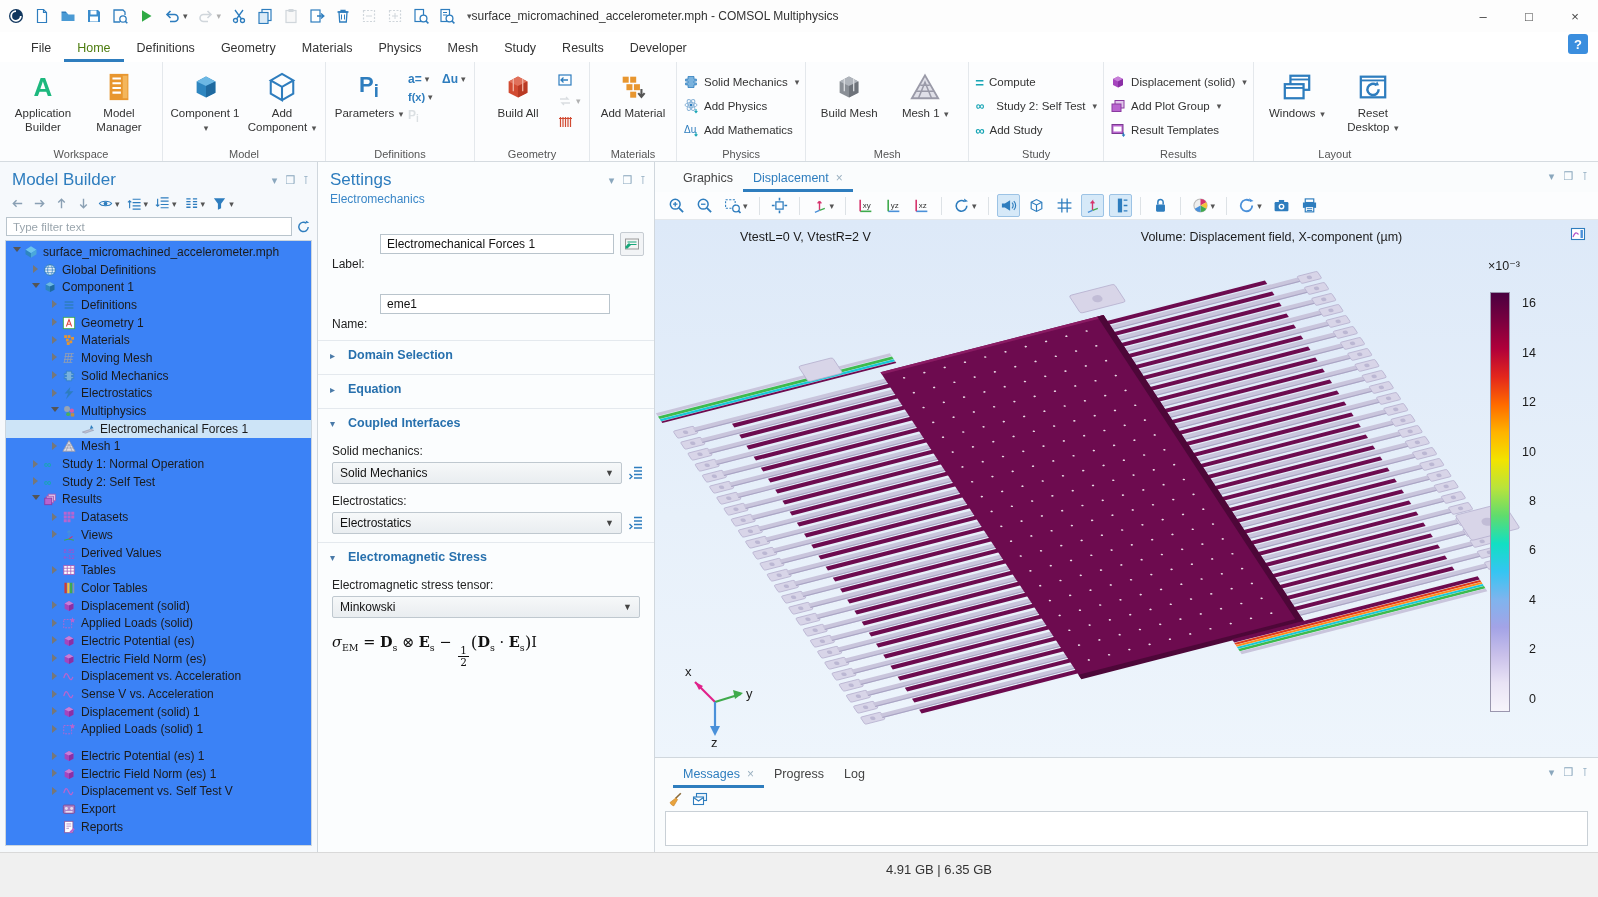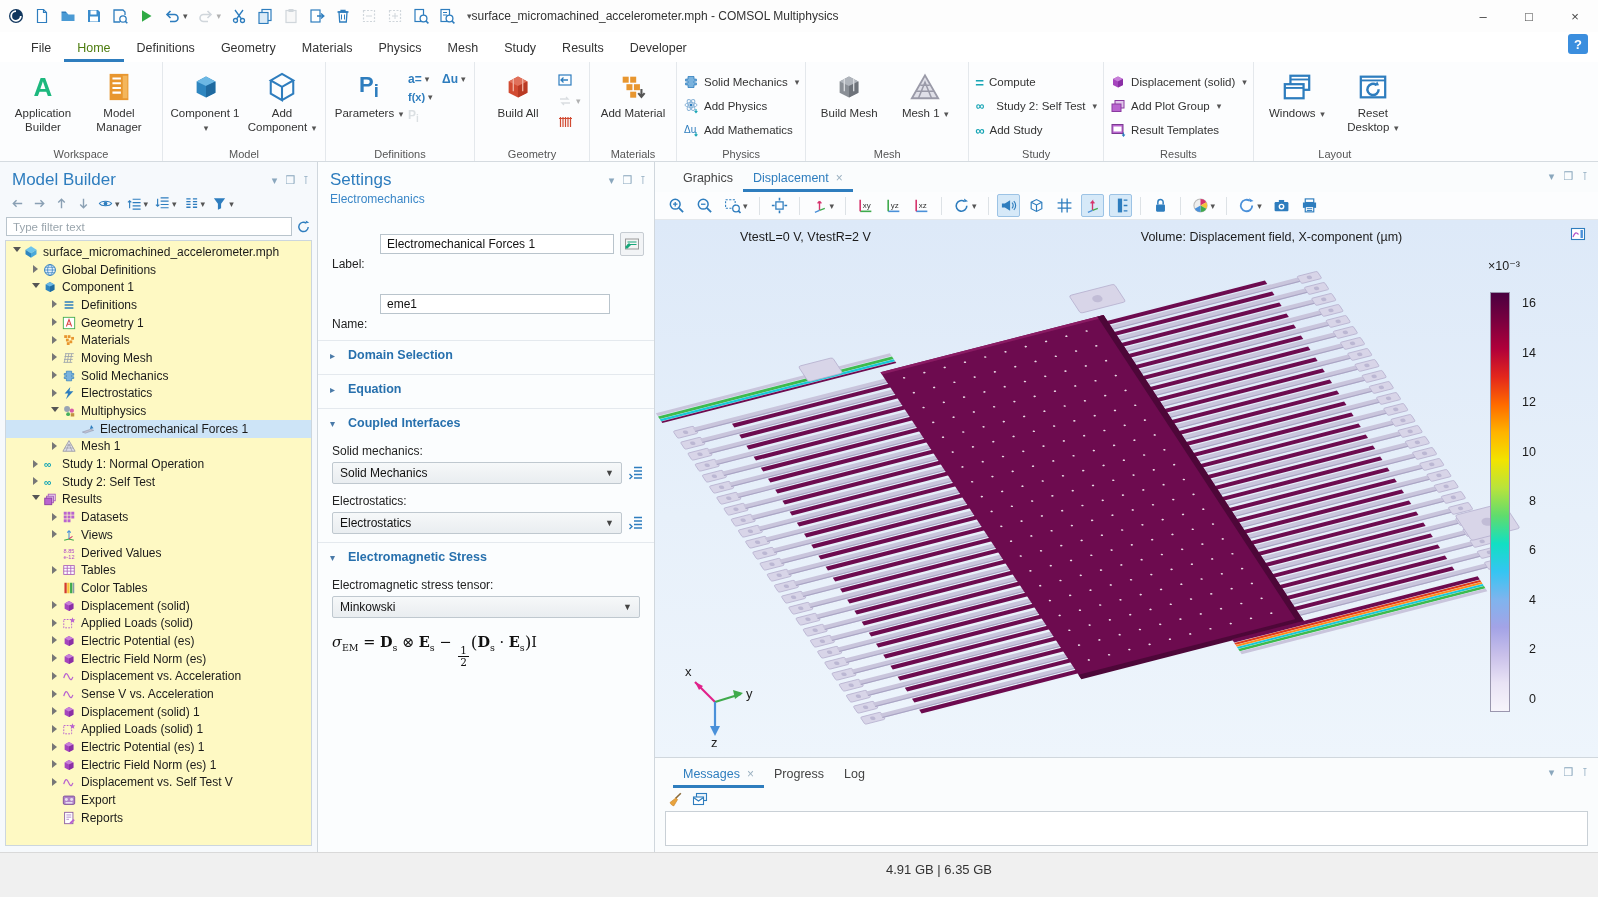--- a/index.html
+++ b/index.html
@@ -48,21 +48,21 @@
   
   #model-builder { width:318px; background:#f6f9fc; display:flex; flex-direction:column; border-right:1px solid #d0d7dd; }
   .panel-head { display:flex; align-items:center; padding:8px 8px 2px 12px; }
   .panel-title { font-size:17px; color:#2e7dbe; }
   .panel-ctrl { margin-left:auto; display:flex; gap:8px; color:#8aa7bd; font-size:11px; align-items:center; }
   #mb-toolbar { display:flex; align-items:center; gap:7px; padding:4px 8px 4px 10px; }
   #mb-filter-row { display:flex; align-items:center; gap:4px; padding:2px 6px 4px 6px; }
   #mb-filter { flex:1; height:19px; border:1px solid #b9c4cc; background:#fff; padding:0 6px; font-size:11.5px;
     color:#222; font-family:inherit; }
   #mb-filter::placeholder { color:#9aa5ad; }
-  #mb-tree { flex:1; margin:0 5px 6px 5px; background:#fef9c3; border:1px solid #ccd6de; overflow:hidden; padding-top:2px; }
+  #mb-tree { flex:1; margin:0 5px 6px 5px; background:#3b82f6; border:1px solid #ccd6de; overflow:hidden; padding-top:2px; }
   .trow { display:flex; align-items:center; height:17.7px; white-space:nowrap; font-size:12px; color:#1b1b1b; }
   .trow.sel { background:#cde4f7; }
   .trow .chev { width:9px; height:9px; flex:none; position:relative; margin-right:3px; }
   .chev.e::before { content:""; position:absolute; left:1px; top:0px; border-left:4px solid transparent;
     border-right:4px solid transparent; border-top:5px solid #555; }
   .chev.c::before { content:""; position:absolute; left:2px; top:0px; border-top:4px solid transparent;
     border-bottom:4px solid transparent; border-left:5px solid #777; }
   .trow .ticon { margin-right:5px; }
 
   
@@ -1000,21 +1000,21 @@
         <div class="trow" style="padding-left: 44px;">
           <span class="chev c"></span>
           <span class="ico ticon">
             <svg width="14" height="14" viewBox="0 0 16 16">
               <rect x="2" y="4" width="9" height="9.5" fill="none" stroke="#b964cf" stroke-width="1.1" stroke-dasharray="2 1.4"></rect>
               <path d="M12 1.5l.9 2.1 2.3.3-1.7 1.5.5 2.3-2-1.2-2 1.2.5-2.3L8.8 3.9l2.3-.3z" fill="#b964cf"></path>
             </svg>
           </span>
           <span>Applied Loads (solid) 1</span>
         </div>
-        <div class="trow" style="padding-left: 44px;">
+        <div class="trow" style="padding-left: 44px; margin-top: 9px;">
           <span class="chev c"></span>
           <span class="ico ticon">
             <svg width="14" height="14" viewBox="0 0 16 16">
               <path d="M3 5l5-2.6L13 5v6l-5 2.6L3 11z" fill="#a545bd"></path>
               <path d="M3 5l5 2.5L13 5 8 2.4z" fill="#c77fd8"></path>
               <path d="M8 7.5V13.6l5-2.6V5z" fill="#8a2fa5"></path>
             </svg>
           </span>
           <span>Electric Potential (es) 1</span>
         </div>

